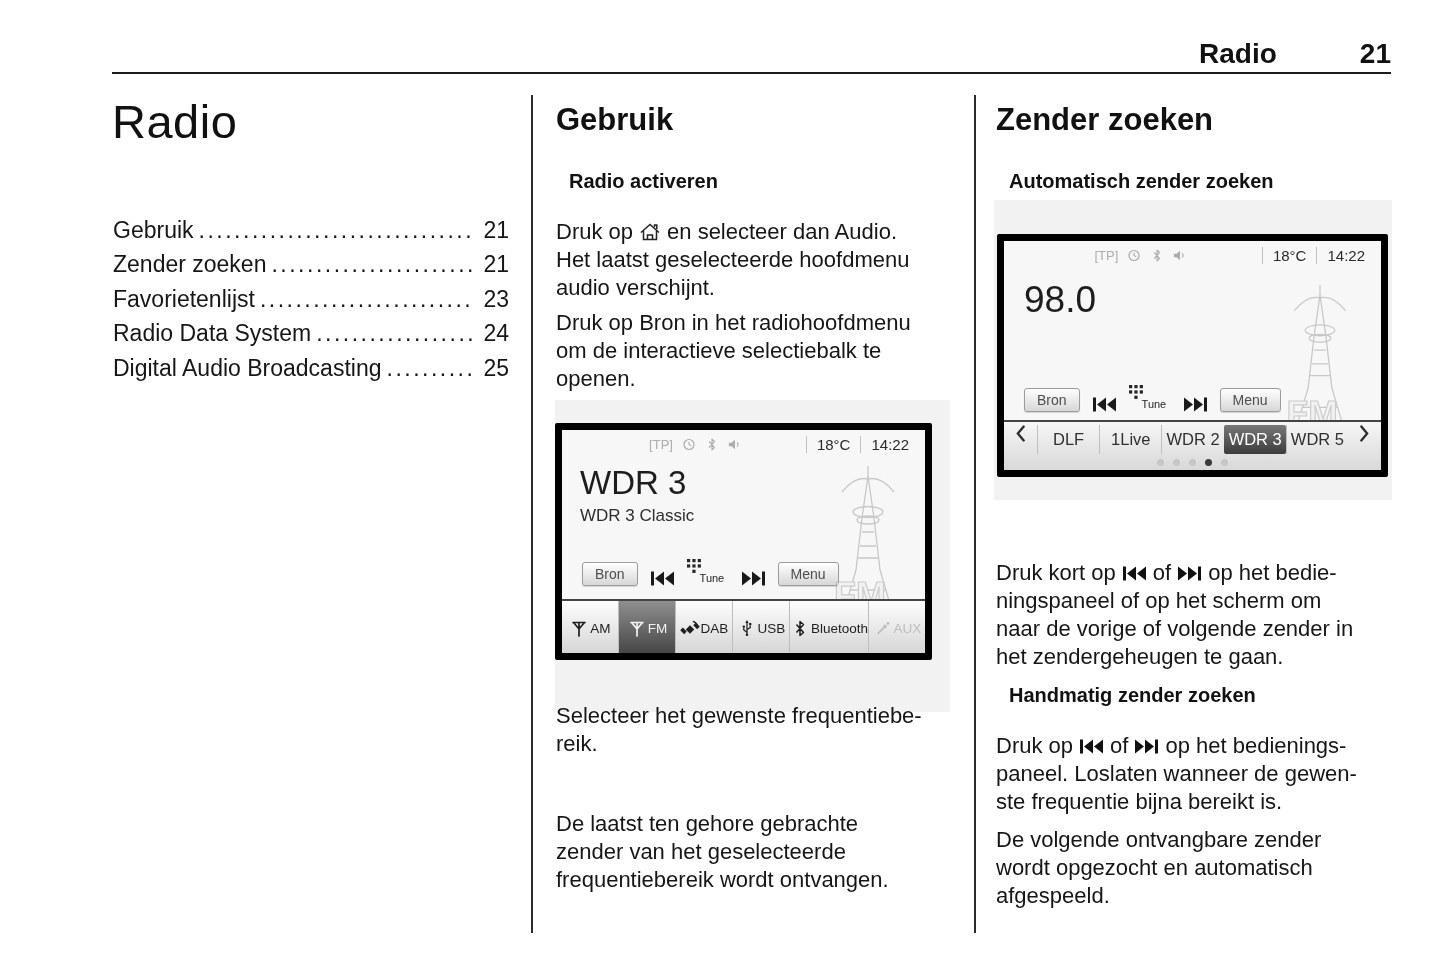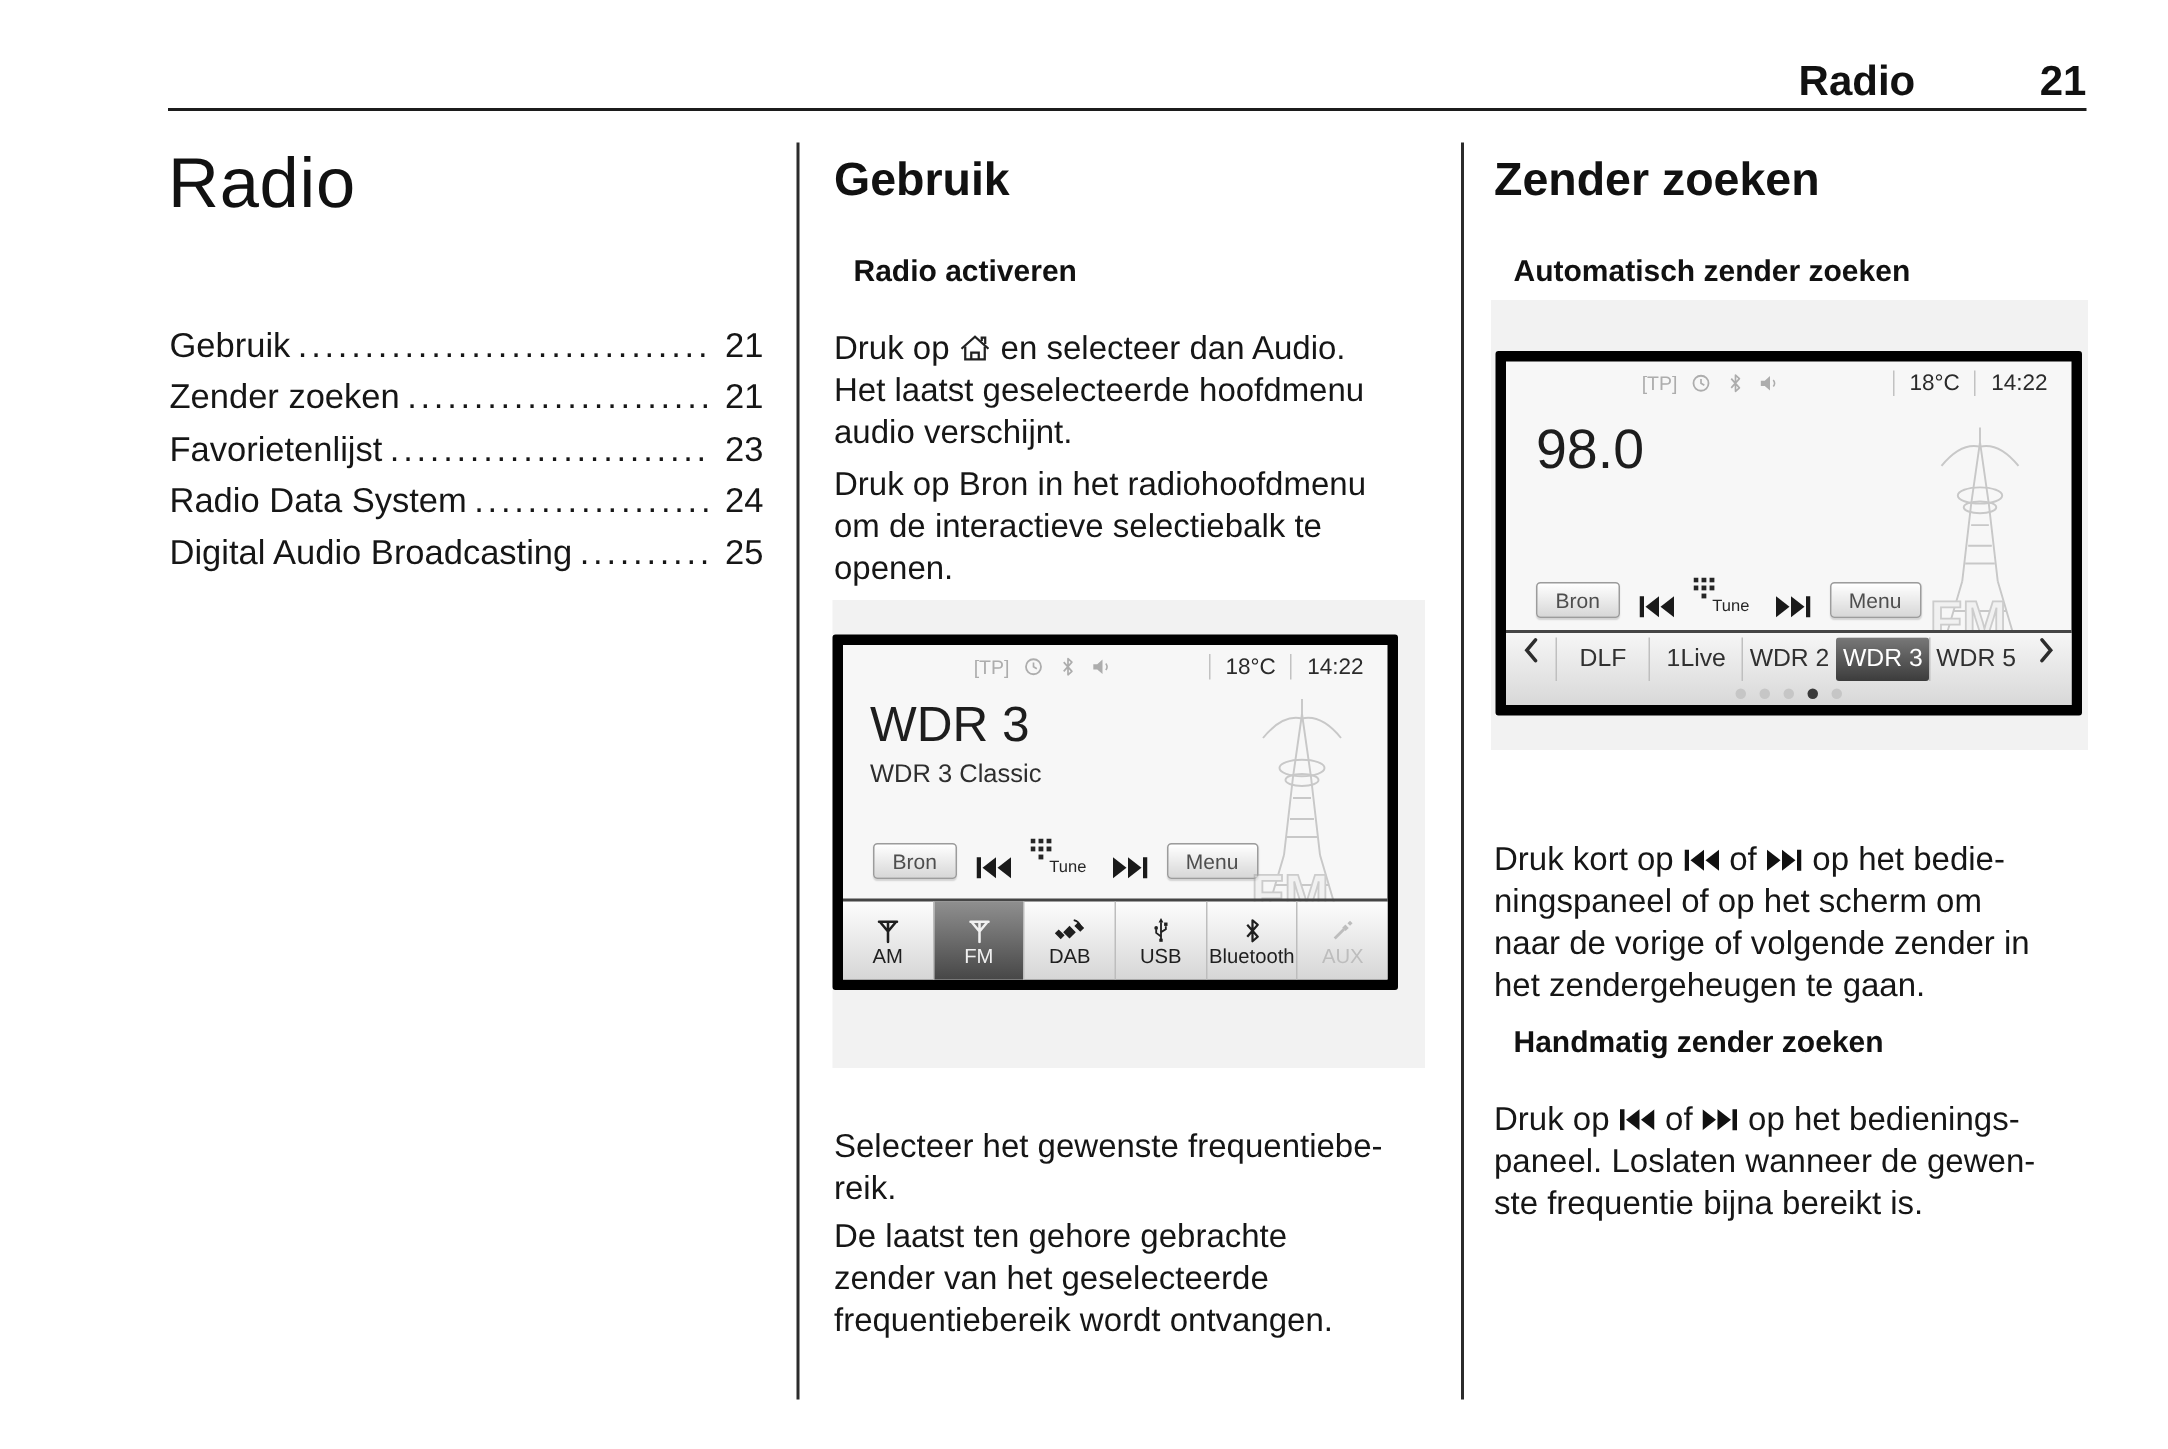--- a/index.html
+++ b/index.html
@@ -51,40 +51,40 @@
   .tune{position:relative;width:42px;height:27px;}
   .tgrid{position:absolute;left:0;top:0;width:15px;height:15px;color:#262626;}
   .tune-label{position:absolute;left:13px;top:13px;font-size:11px;color:#262626;}
 
   .tower{position:absolute;width:102px;opacity:.5;}
   .tower-fm{right:6px;top:32px;height:150px;}
   .tower-seek{right:10px;top:40px;height:148px;}
   .fm-badge{font-size:36px;font-weight:bold;fill:#ececec;stroke:#a2a2a2;stroke-width:1.2px;font-family:"Liberation Sans",sans-serif;}
 
   .tabs{position:absolute;left:0;right:0;bottom:0;height:52px;border-top:2px solid #454545;display:flex;background:linear-gradient(#fdfdfd,#d6d6d6);}
-  .tab{flex:1 1 0;display:flex;flex-direction:column;align-items:center;justify-content:center;gap:1px;font-size:13.5px;color:#1f1f1f;border-right:1px solid #bdbdbd;padding-top:2px;}
+  .tab{flex:1 1 0;display:flex;flex-direction:row;align-items:center;justify-content:center;gap:1px;font-size:13.5px;color:#1f1f1f;border-right:1px solid #bdbdbd;padding-top:2px;}
   .tab:last-child{border-right:none;}
   .tab .ticon{height:17px;width:20px;}
   .tab.active{background:linear-gradient(#8f8f8f,#474747);color:#f1f1f1;}
   .tab.disabled{color:#bdbdbd;}
 
   .presets{position:absolute;left:0;right:0;bottom:0;height:48px;border-top:2px solid #454545;background:linear-gradient(#f6f6f6,#d8d8d8);}
   .prow{display:flex;align-items:flex-start;height:31px;margin-top:3px;}
   .pchev{width:33px;display:flex;justify-content:center;align-items:center;}
   .chev{height:17px;width:11px;}
   .preset{flex:1;text-align:center;font-size:16.5px;color:#303030;line-height:29px;height:29px;border-left:1px solid #bfbfbf;white-space:nowrap;}
   .preset.active{background:linear-gradient(#787878,#3c3c3c);color:#ffffff;border-left-color:transparent;border-radius:2px;}
   .pdots{position:absolute;bottom:4px;left:0;right:0;display:flex;justify-content:center;gap:9px;}
   .pdot{width:7px;height:7px;border-radius:50%;background:#c6c6c6;}
   .pdot.on{background:#3a3a3a;}
 
   
   .m-h2{left:556px;top:104px;} .m-h3{left:556px;top:158px;}
   .m-p1{left:556px;top:196px;} .m-p2{left:556px;top:287px;}
-  .m-p3{left:556px;top:728px;} .m-p4{left:556px;top:786px;margin-top:24px;}
+  .m-p3{left:556px;top:680px;} .m-p4{left:556px;top:786px;margin-top:24px;}
   .r-h2{left:996px;top:104px;} .r-h3a{left:996px;top:158px;}
   .r-p1{left:996px;top:537px;} .r-h3b{left:996px;top:672px;}
   .r-p2{left:996px;top:710px;} .r-p3{left:996px;top:804px;}
 </style>
 </head>
 <body>
 
 <div class="page abs" style="inset:0;">
 
   <div class="hdr">
@@ -409,14 +409,17 @@
       </svg><span>of</span><svg class="mi" viewBox="0 0 23 14">
         <g fill="currentColor">
           <polygon points="0,0 9,7 0,14"></polygon>
           <polygon points="10,0 19,7 10,14"></polygon>
           <rect x="20" y="0" width="3" height="14"></rect>
         </g>
       </svg><span>op het bedienings-
 paneel. Loslaten wanneer de gewen-
 ste frequentie bijna bereikt is.</span></p>
 
+  <p class="body r-p3">De volgende ontvangbare zender
+wordt opgezocht en automatisch
+afgespeeld.</p>
 
 </div>
 
 </body></html>

